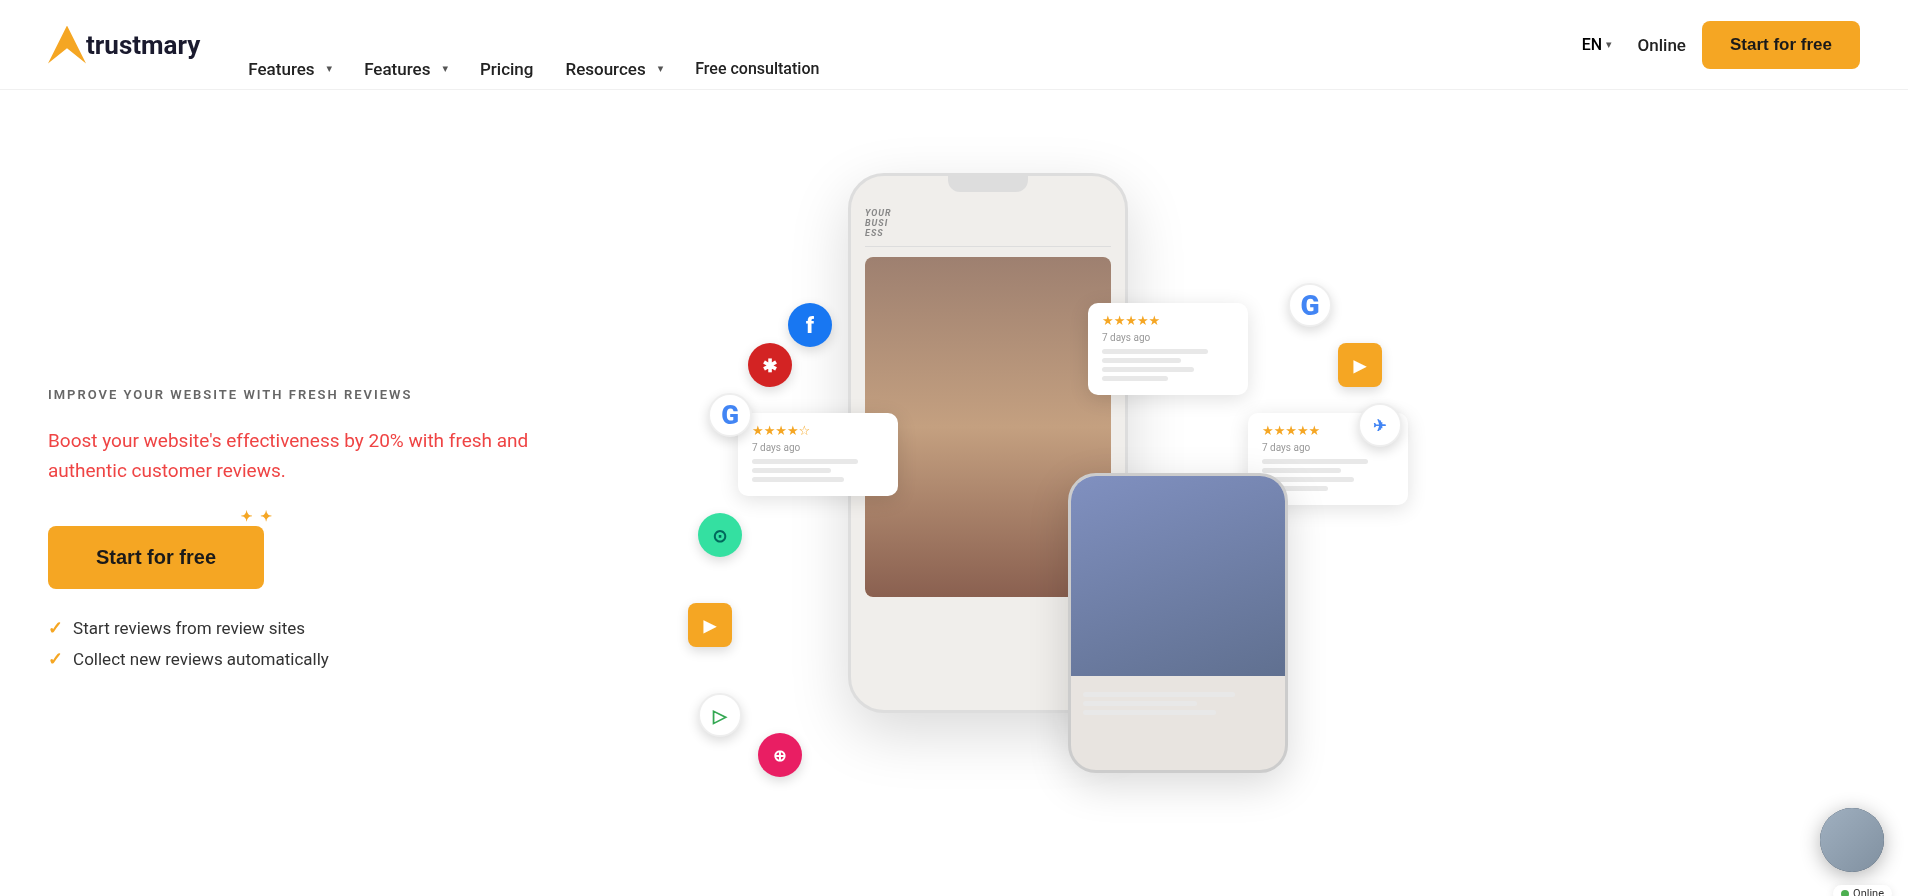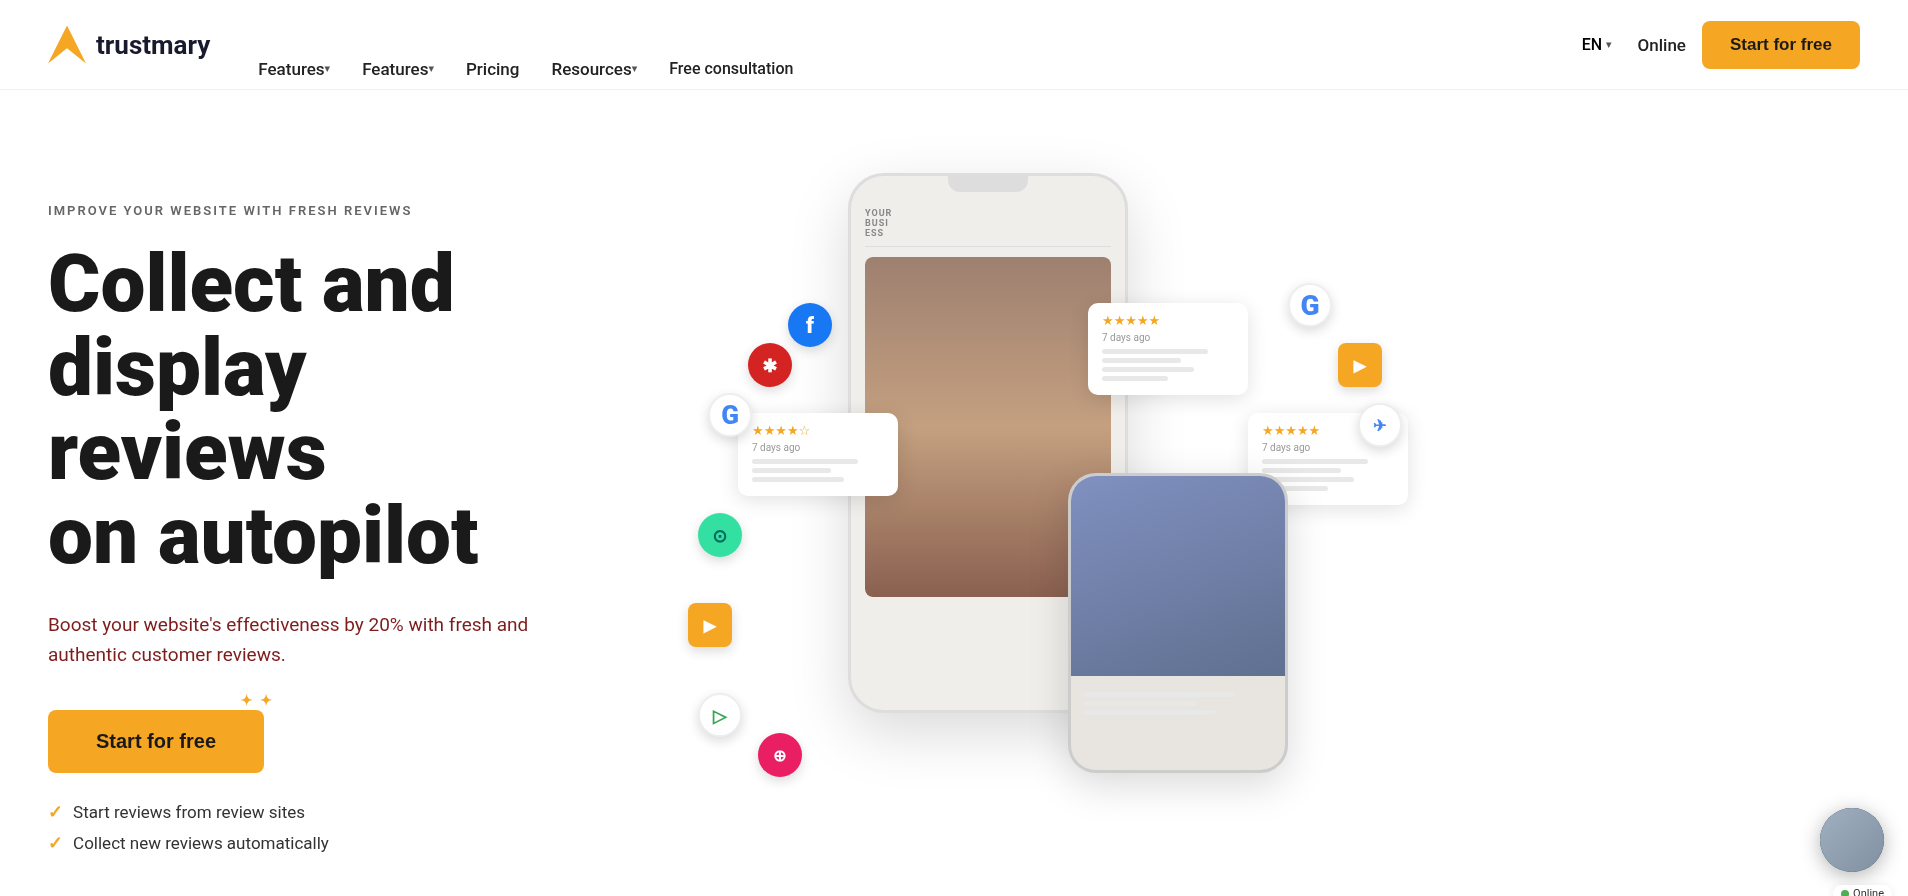--- a/index.html
+++ b/index.html
@@ -5,30 +5,30 @@
     * { margin: 0; padding: 0; box-sizing: border-box; }
     body { font-family: -apple-system, BlinkMacSystemFont, 'Segoe UI', Roboto, sans-serif; background: #fff; overflow-x: hidden; }
 
     
     nav {
       display: flex; align-items: center; justify-content: space-between;
       padding: 0 48px; height: 90px; border-bottom: 1px solid #f0f0f0;
       position: sticky; top: 0; background: #fff; z-index: 100;
     }
     .nav-left { display: flex; align-items: center; gap: 36px; }
-    .logo { display: flex; align-items: center; gap: 10px; text-decoration: none; }
+    .logo { display: flex; align-items: center; text-decoration: none; }
     .logo-icon {
       width: 38px; height: 38px;
       background: #F5A623;
       clip-path: polygon(0 100%, 50% 0, 100% 100%, 50% 60%);
     }
     .logo-text { font-size: 26px; font-weight: 700; color: #1a1a2e; }
     .nav-links { display: flex; align-items: center; gap: 8px; }
     .nav-item {
-      display: flex; align-items: center; gap: 0;
+      display: flex; align-items: center; gap: 12px;
       padding: 8px 12px; cursor: pointer; border-radius: 6px;
       font-size: 17px; color: #222; font-weight: 500;
       text-decoration: none; white-space: nowrap; margin-top: 48px;
     }
     .chevron { font-size: 11px; color: #555; }
     .nav-consultation { font-size: 16px; font-weight: 500; color: #222; padding: 8px 12px; cursor: pointer; }
     .nav-right { display: flex; align-items: center; }
     .lang-selector { display: flex; align-items: center; gap: 4px; font-size: 16px; font-weight: 500; cursor: pointer; padding: 6px 10px; border-radius: 6px; }
     .login-btn { font-size: 17px; font-weight: 500; color: #222; cursor: pointer; padding: 8px 16px; border-radius: 6px; text-decoration: none; }
     .start-btn {
@@ -47,21 +47,21 @@
     .hero-left { flex: 0 0 55%; max-width: 680px; padding-top: 20px; }
     .hero-eyebrow {
       font-size: 13px; font-weight: 600; letter-spacing: 2px;
       color: #666; text-transform: uppercase; margin-bottom: 24px;
     }
     .hero-title {
       font-size: 80px; font-weight: 900; line-height: 1.05;
       color: #1a1a1a; margin-bottom: 32px;
     }
     .hero-subtitle {
-      font-size: 19px; color: #7f1d1d; line-height: 1.6;
+      font-size: 19px; color: #ef4444; line-height: 1.6;
       max-width: 560px; margin-bottom: 40px;
     }
     .hero-cta {
       display: flex; flex-direction: column; gap: 0; align-items: flex-start;
     }
     .cta-btn {
       background: #F5A623; color: #1a1a1a; font-weight: 700; font-size: 20px;
       padding: 20px 48px; border-radius: 8px; border: none; cursor: pointer;
       margin-bottom: 28px; position: relative;
     }
@@ -83,20 +83,21 @@
 
     
     .phone-mockup {
       position: absolute; top: 0; left: 120px;
       width: 280px; height: 540px;
       background: #f0eeeb;
       border-radius: 36px;
       border: 3px solid #ddd;
       overflow: hidden;
       box-shadow: 0 20px 60px rgba(0,0,0,0.15);
+      font-style: italic;
     }
     .phone-notch {
       width: 80px; height: 16px; background: #ddd;
       border-radius: 0 0 12px 12px;
       margin: 0 auto;
     }
     .phone-screen-content {
       padding: 16px 14px;
     }
     .phone-label {
@@ -230,26 +231,20 @@
     </a>
     <button class="start-btn">
       <span>Start for free</span>
     </button>
   </div>
 </nav>
 
 <section class="hero">
   <div class="hero-left">
     <p class="hero-eyebrow">IMPROVE YOUR WEBSITE WITH FRESH REVIEWS</p>
-    <h1 class="hero-title">
-      <span>Collect and</span><br>
-      <span>display</span><br>
-      <span>reviews</span><br>
-      <span>on autopilot</span>
-    </h1>
     <p class="hero-subtitle">Boost your website's effectiveness by 20% with fresh and authentic customer reviews.</p>
     <div class="hero-cta">
       <button class="cta-btn">
         <span>Start for free</span>
       </button>
       <div class="check-item">
         <span class="check-mark">✓</span>
         <span>Start reviews from review sites</span>
       </div>
       <div class="check-item">

